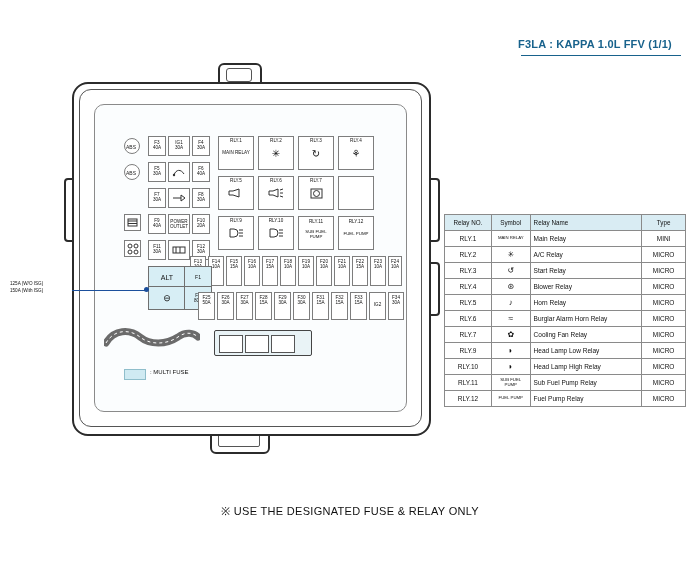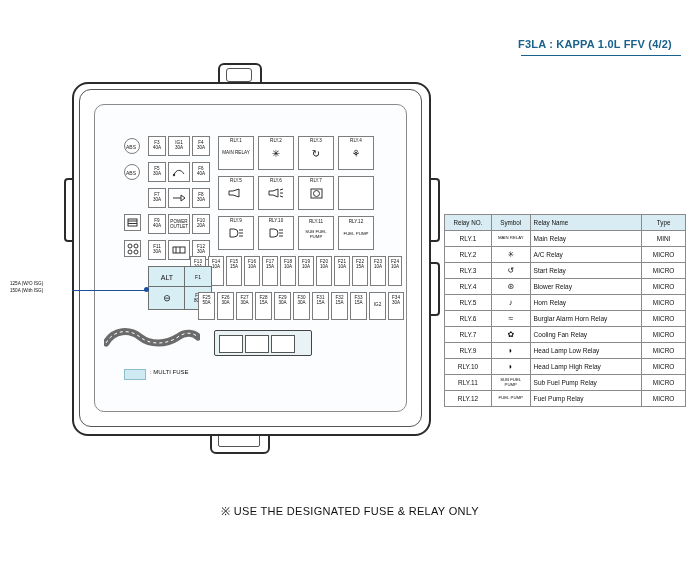--- a/index.html
+++ b/index.html
@@ -133,21 +133,21 @@
   
   #footer{
     position:absolute;left:0;top:503px;width:700px;text-align:center;
     font-size:11px;letter-spacing:.3px;color:#111;
   }
   svg{display:block;}
 </style>
 </head>
 <body>
 
-<div id="title-bar">F3LA : KAPPA 1.0L FFV (4/2)</div>
+<div id="title-bar">F3LA : KAPPA 1.0L FFV (1/1)</div>
 <div id="title-underline"></div>
 
 <div id="clip-left"></div>
 <div id="clip-right"></div>
 <div id="clip-right2"></div>
 <div class="tab" id="tab-top"></div>
 <div class="tab" id="tab-top2"></div>
 <div class="tab" id="tab-bottom"></div>
 <div class="tab" id="tab-bottom2"></div>
 

